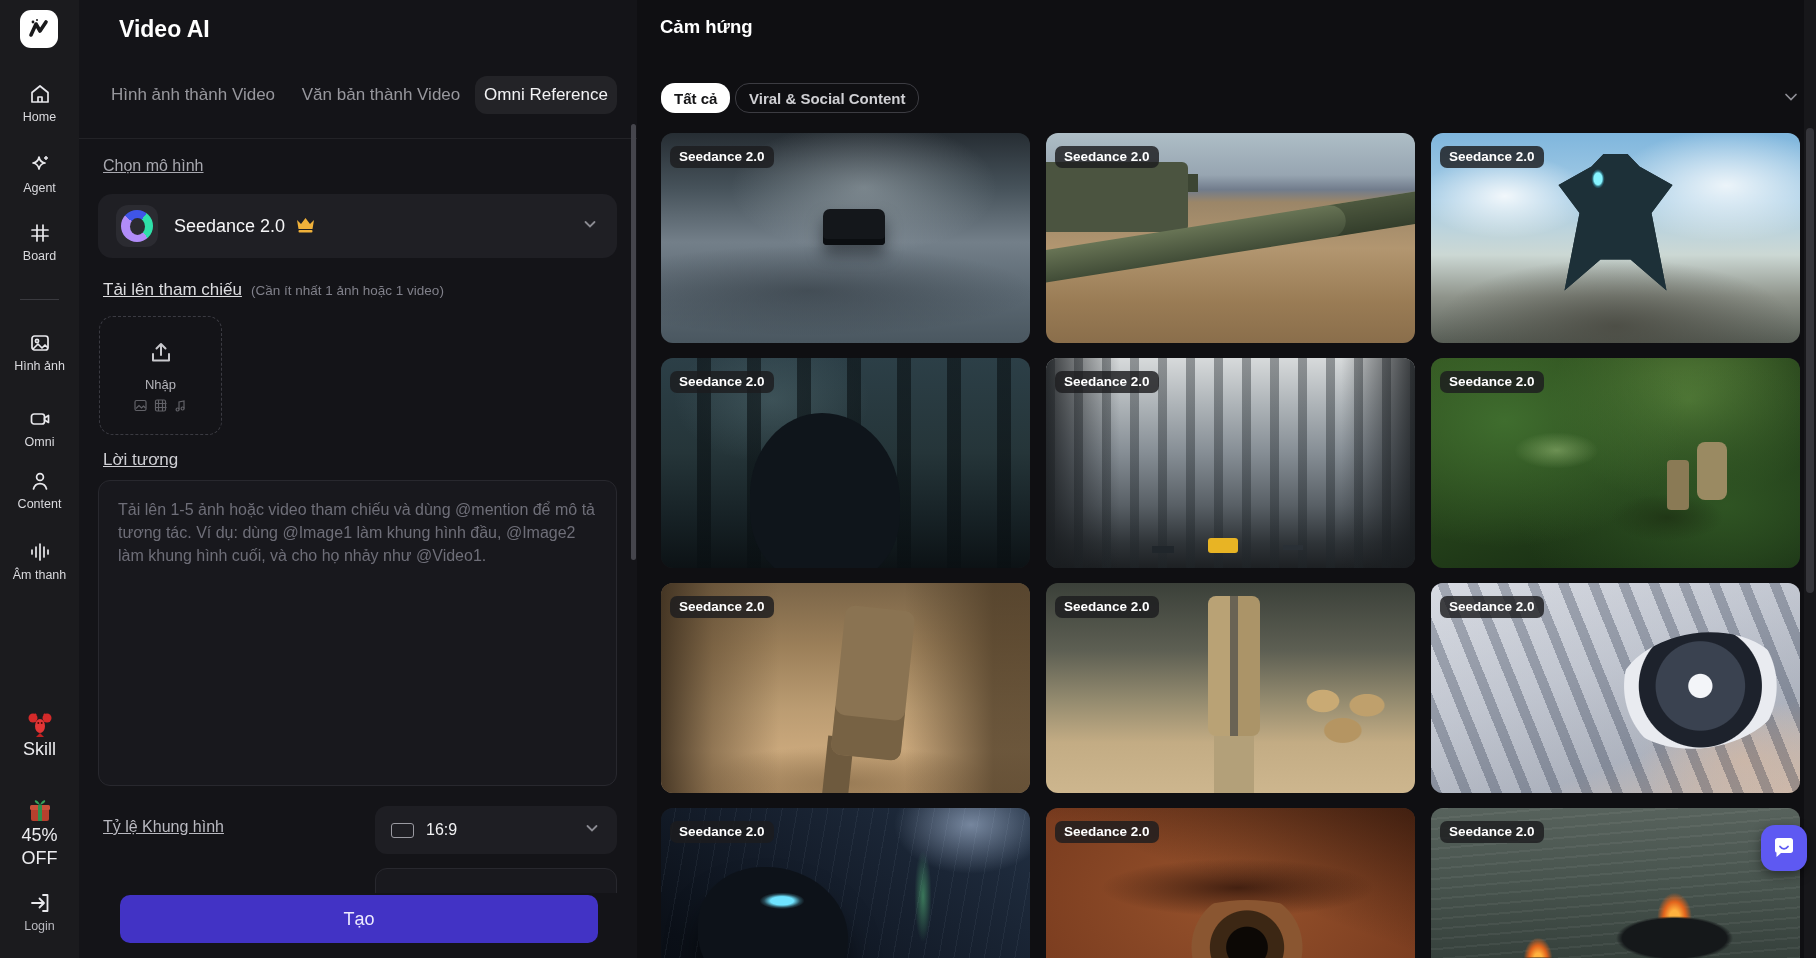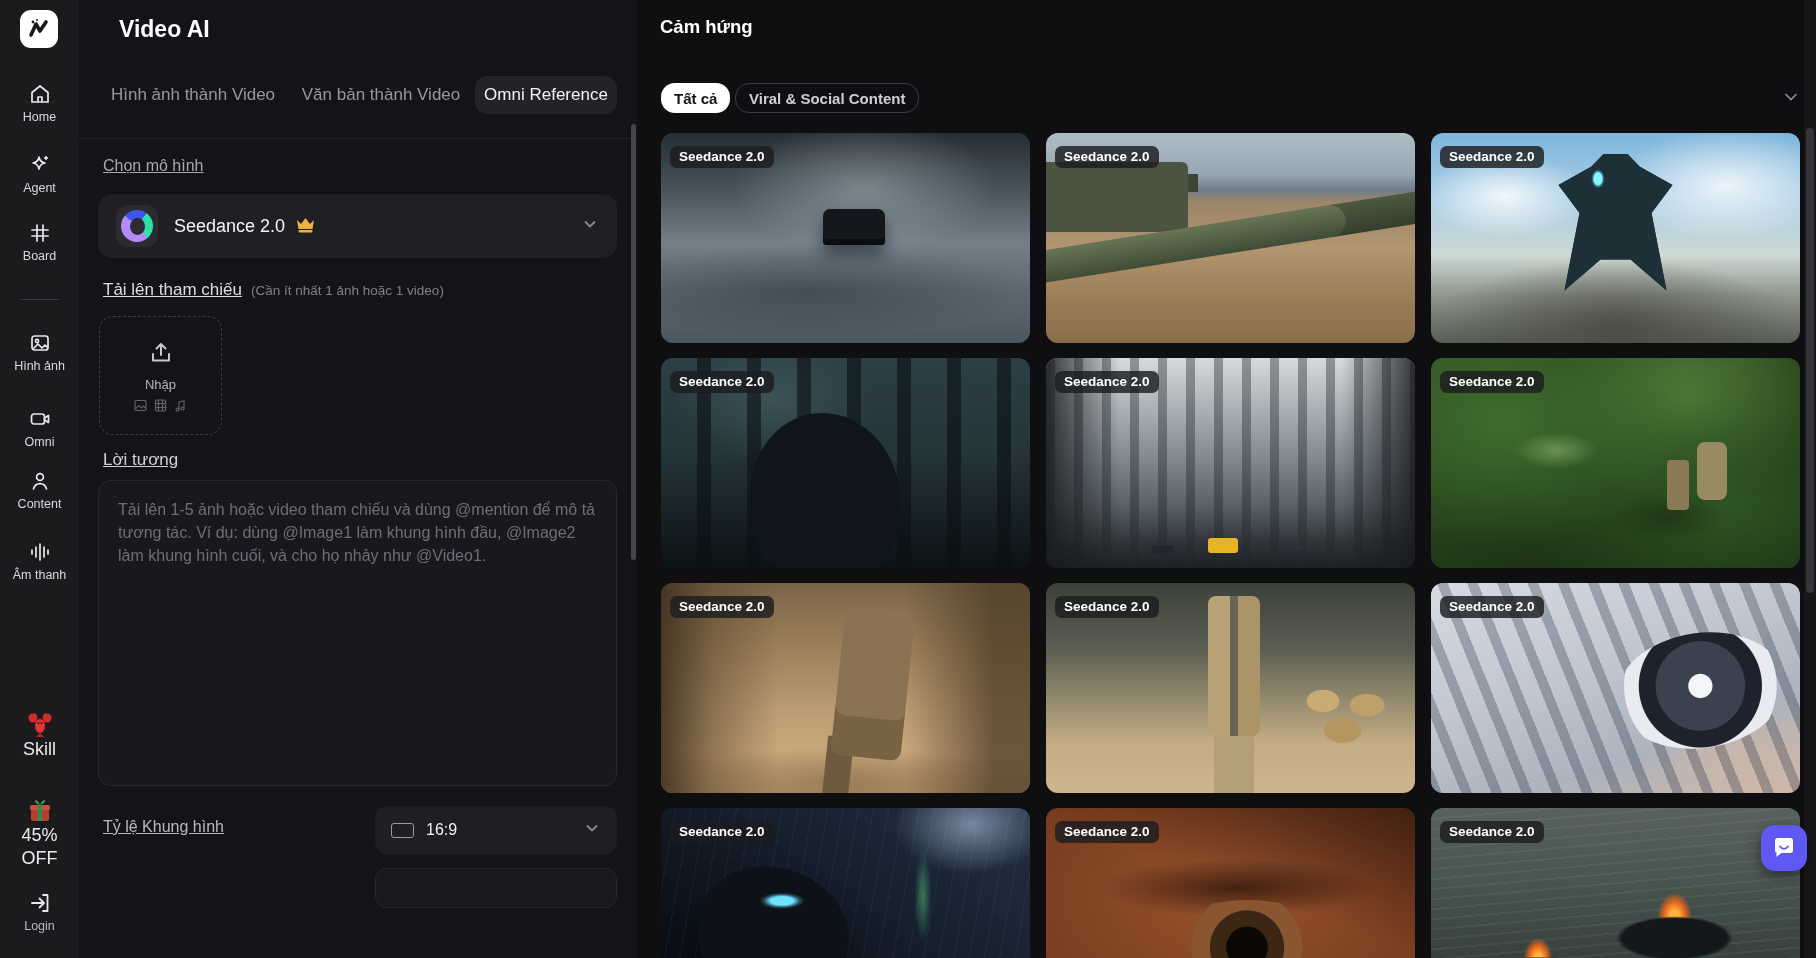--- a/index.html
+++ b/index.html
@@ -347,20 +347,23 @@
       <span class="ratio-rect"></span>
       <span class="ratio-value">16:9</span>
       <span class="ratio-chevron">
         <svg width="18" height="18" viewBox="0 0 18 18" fill="none" stroke="currentColor" stroke-width="1.8" stroke-linecap="round">
             <path d="M4.5 7l4.5 4.5L13.5 7"></path>
           </svg>
       </span>
     </div>
     <div class="hidden-select"></div>
 
+    <div class="panel-footer">
+      <button class="generate-btn">Tạo</button>
+    </div>
     <div class="panel-scrollbar"></div>
   </section>
 
   <main class="main">
     <h2 class="main-title">Cảm hứng</h2>
 
     <div class="chip active">Tất cả</div>
     <div class="chip plain">Viral &amp; Social Content</div>
     <span class="filter-chevron">
       <svg width="22" height="22" viewBox="0 0 22 22" fill="none" stroke="currentColor" stroke-width="1.7" stroke-linecap="round">

